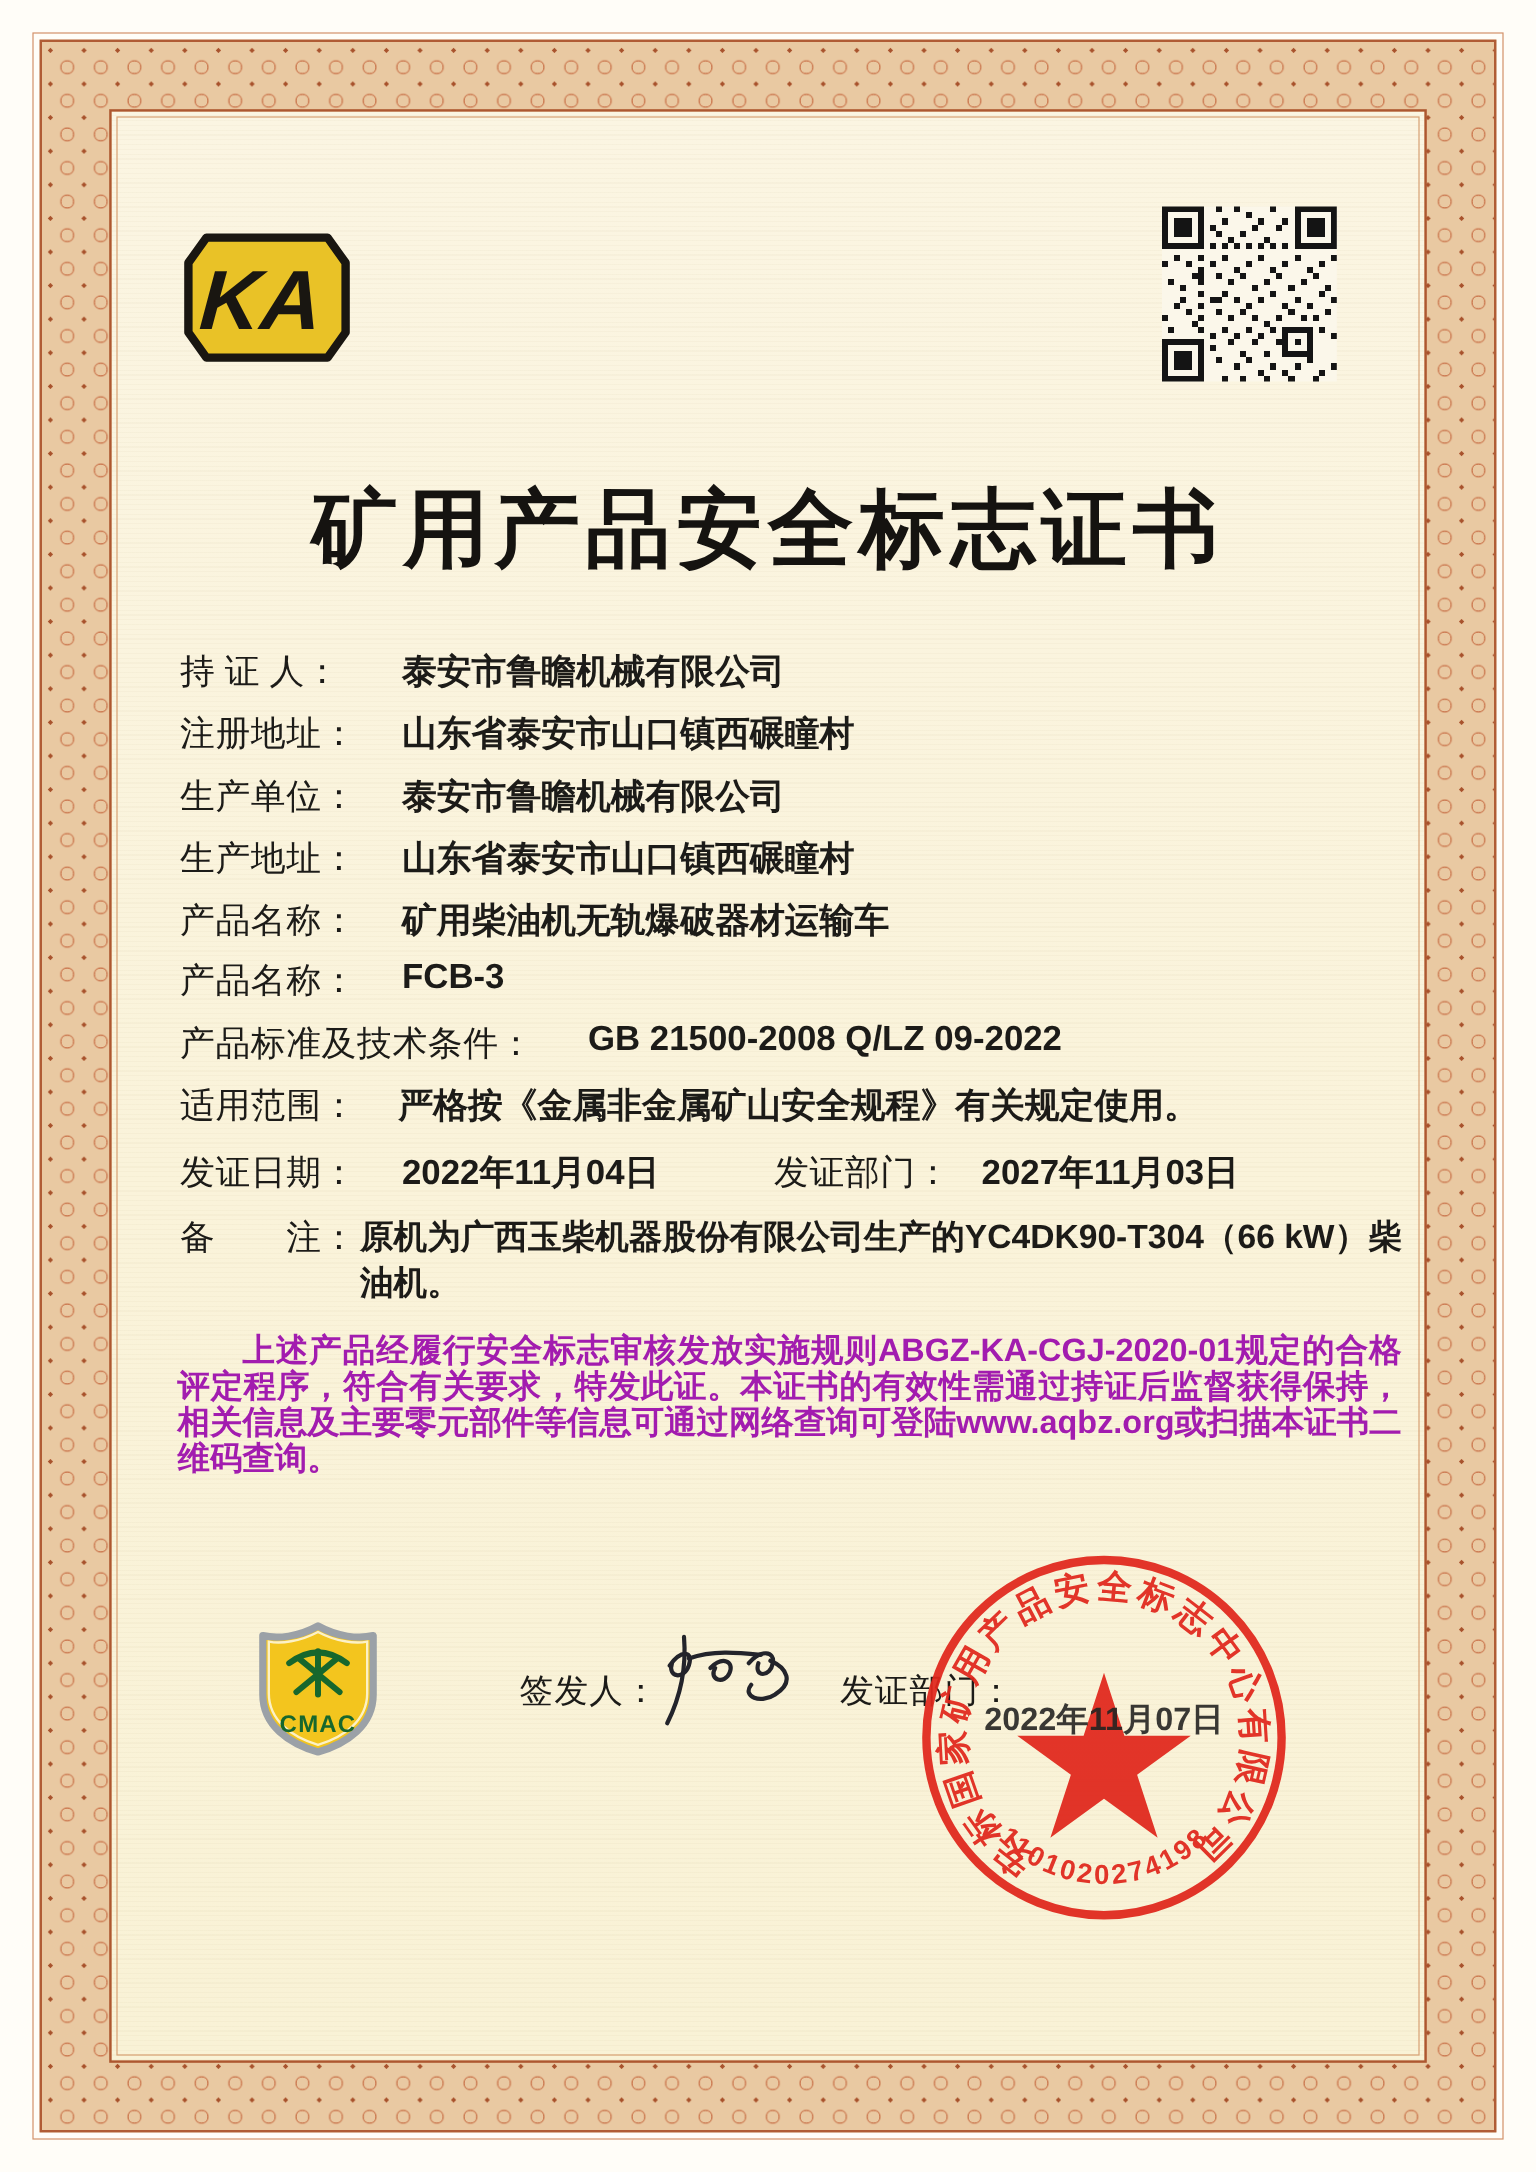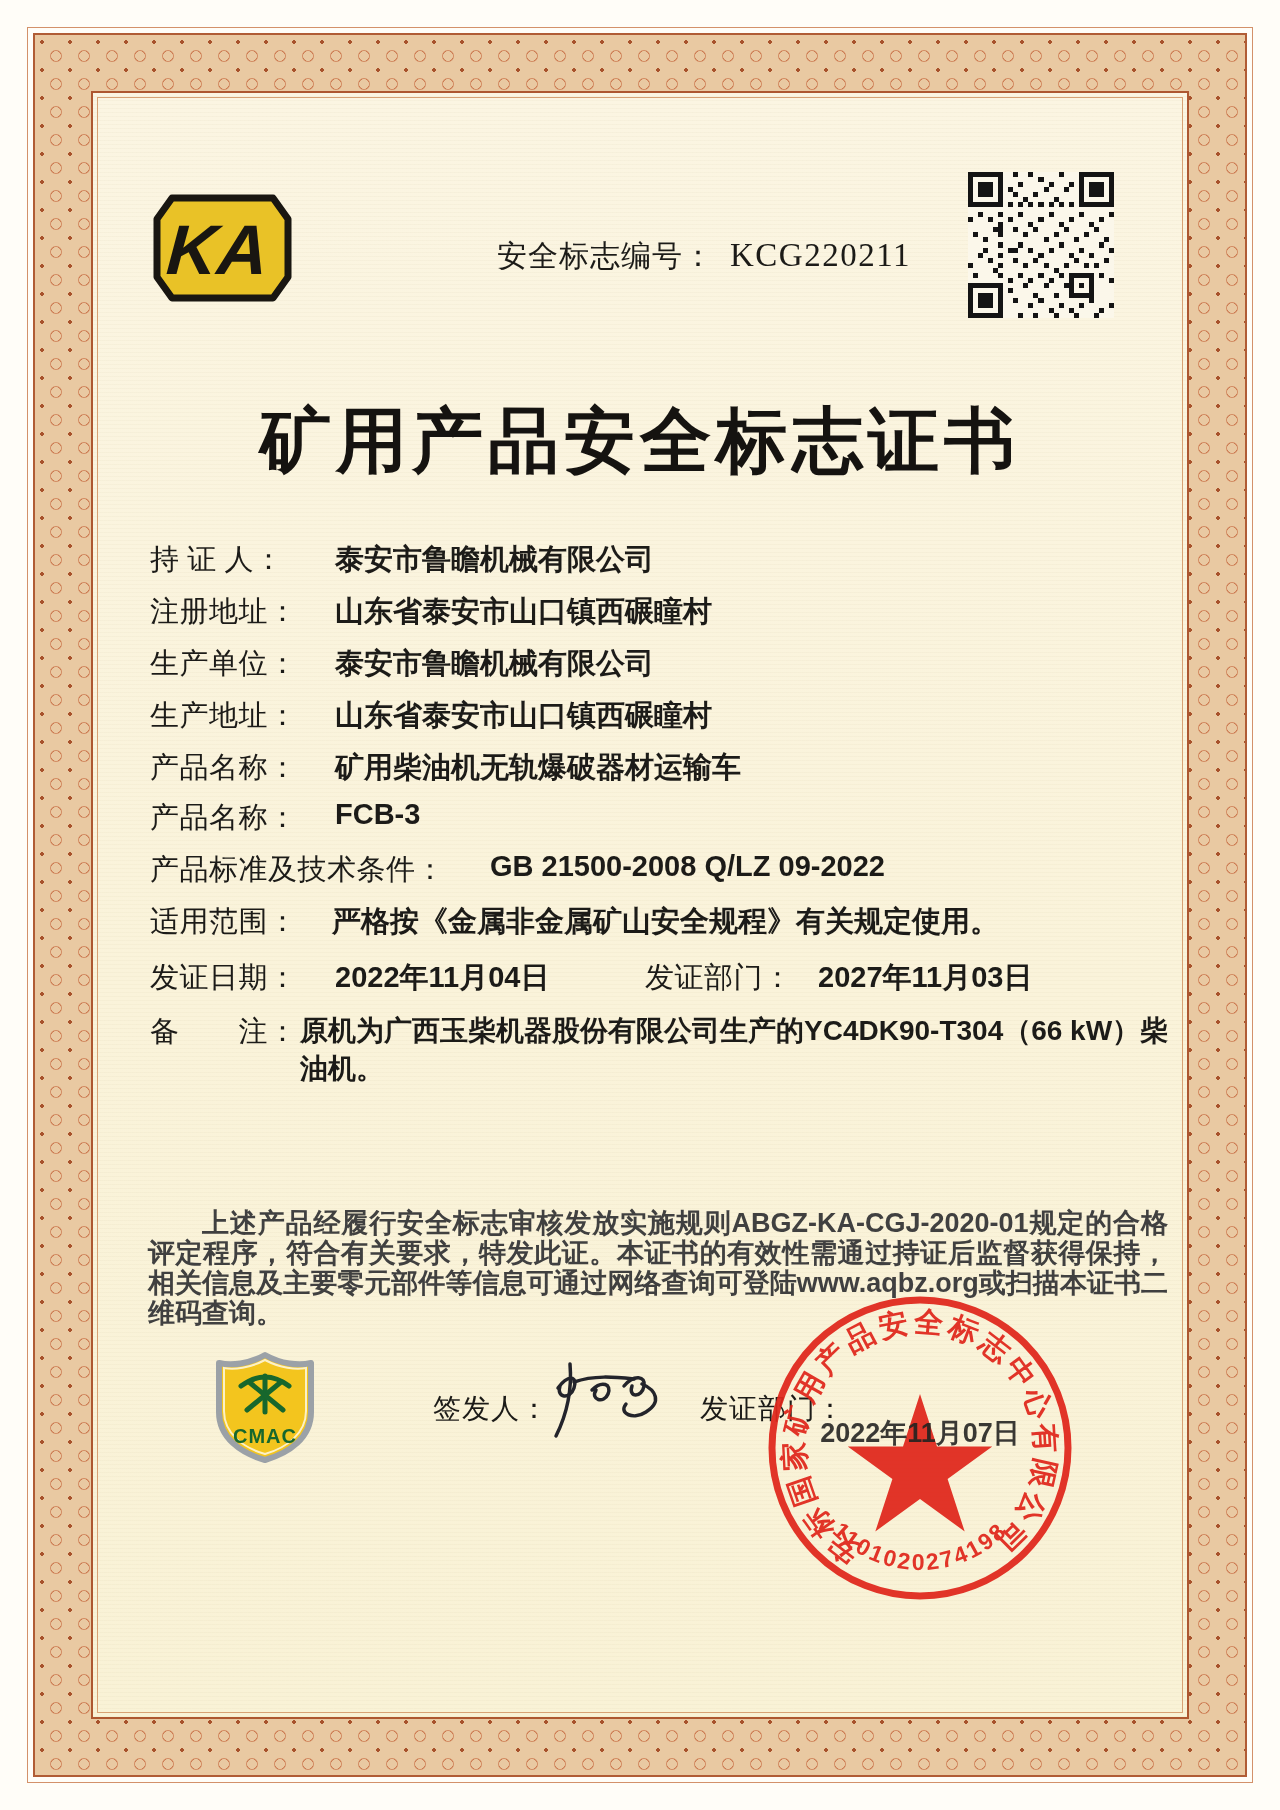--- a/index.html
+++ b/index.html
@@ -31,45 +31,42 @@
          letter-spacing:5px;color:#151310;}
 
   
   .frow{left:0;width:1108px;height:42px;}
   .flabel{position:absolute;font-size:29px;letter-spacing:0.5px;white-space:pre;}
   .fvalue{position:absolute;font-size:29px;font-weight:bold;white-space:pre;
           font-family:"Liberation Sans","DejaVu Sans",sans-serif;}
   .remark-val{position:absolute;left:300px;top:0;width:880px;font-size:28px;font-weight:bold;
           line-height:38px;font-family:"Liberation Sans","DejaVu Sans",sans-serif;}
 
-  .statement{top:1208px;left:148px;width:1020px;font-size:27px;line-height:30px;font-weight:bold;
+  .statement{top:1110px;left:148px;width:1020px;font-size:27px;line-height:30px;font-weight:bold;
              text-align:justify;text-indent:2em;font-family:"Liberation Sans","DejaVu Sans",sans-serif;
-             color:#404040;}
+             color:#a21caf;}
 
   .siglabel{font-size:28px;letter-spacing:1px;}
   svg text{font-family:"Liberation Sans","DejaVu Sans",sans-serif;}
 </style>
 </head>
 <body>
 
 <div class="page">
 
   <div class="outer-rule"></div>
   <div class="band"></div>
   <div class="paper"></div>
   <div class="inner-rule"></div>
 
   <svg class="abs" style="left:150px;top:186px" width="145" height="124" viewBox="0 0 145 124">
     <polygon points="22,12 123,12 138,33 138,91 123,112 22,112 7,91 7,33" fill="#e9c227" stroke="#191611" stroke-width="7" stroke-linejoin="round"></polygon>
     <text x="72" y="88" text-anchor="middle" font-size="70" font-weight="bold" font-style="italic" fill="#191611" transform="skewX(-4)">KA</text>
   </svg>
 
-  <div class="abs certline">
-    <span>安全标志编号：</span><span class="num serif">KCG220211</span>
-  </div>
 
   <svg class="abs" style="left:968px;top:172px" width="146" height="146" viewBox="0 0 29 29" shape-rendering="crispEdges">
     <rect x="0" y="0" width="29" height="29" fill="#fbf7ea"></rect>
     <g fill="#141414">
       <rect x="0" y="0" width="7" height="7"></rect>
         <rect x="1" y="1" width="5" height="5" fill="#fbf7ea"></rect>
         <rect x="2" y="2" width="3" height="3"></rect>
       <rect x="22" y="0" width="7" height="7"></rect>
         <rect x="23" y="1" width="5" height="5" fill="#fbf7ea"></rect>
         <rect x="24" y="2" width="3" height="3"></rect>

